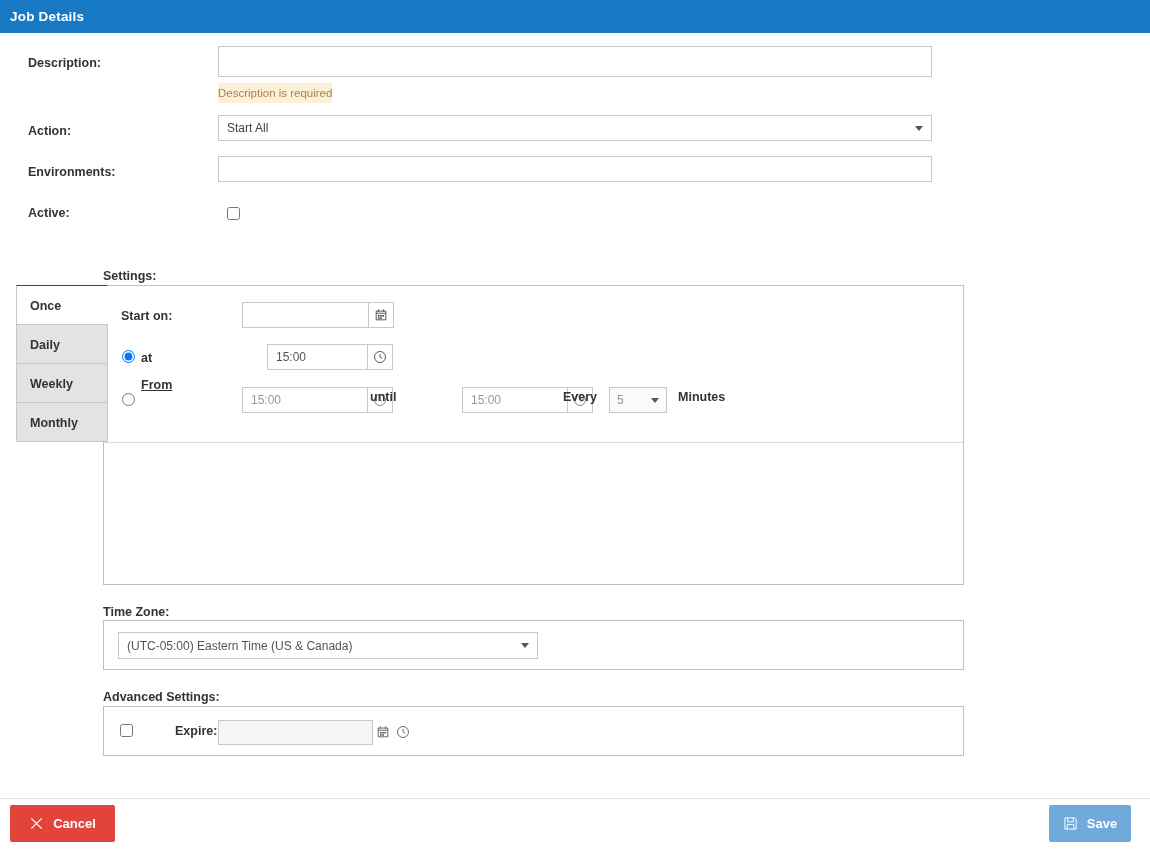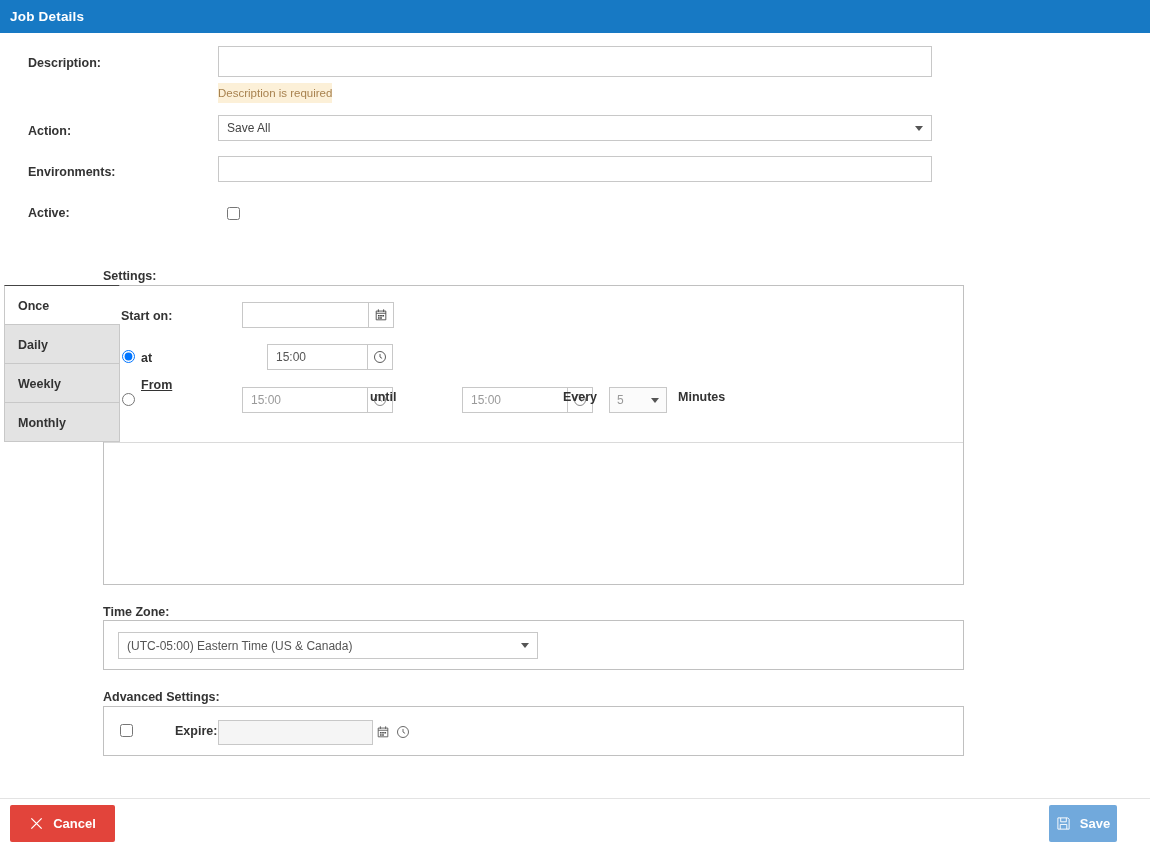--- a/index.html
+++ b/index.html
@@ -35,21 +35,21 @@
   .lbl-env { left:28px; top:165px; }
   .txt-env { position:absolute; left:218px; top:156px; width:714px; height:26px; }
 
   .lbl-active { left:28px; top:206px;text-align:right; }
   .chk { width:13px; height:13px; cursor:pointer; }
   .chk-active { position:absolute; left:227px; top:207px; }
 
   .lbl-settings { left:103px; top:269px; }
 
   
-  .tabs { position:absolute; left:4px; top:285px; width:116px; z-index:2; }
+  .tabs { position:absolute; left:16px; top:285px; width:92px; z-index:2; }
   .tab { height:40px; line-height:40px; padding-left:13px; font-size:12.5px; font-weight:bold;
     color:#333; background:#e3e3e3; border:1px solid #c8c8c8; margin-top:-1px; cursor:pointer; }
   .tab:first-child { margin-top:0; }
   .tab.active { background:#fff; border-top:1px solid #444; border-right:1px solid #fff; }
 
   
   .panel { position:absolute; border:1px solid #c0c0c0; background:#fff; z-index:1; }
   .settings-panel { left:103px; top:285px; width:861px; height:300px; }
   .tz-panel  { left:103px; top:620px; width:861px; height:50px; }
   .adv-panel { left:103px; top:706px; width:861px; height:50px; }
@@ -88,40 +88,40 @@
   .grp-expire .txt { width:155px; height:25px; background:#f5f5f5; border-right:1px solid #c8c8c8; }
 
   .chev { width:0; height:0; border-left:4px solid transparent; border-right:4px solid transparent;
     border-top:5px solid #555; flex:0 0 auto; }
 
   .footer-line { position:absolute; left:0; top:798px; width:100%; border-top:1px solid #e3e3e3; }
   .btn { position:absolute; display:flex; align-items:center; justify-content:center; gap:9px;
     height:37px; border:none; border-radius:2px; color:#fff; font-weight:bold; font-size:13px;
     font-family:inherit; cursor:pointer; }
   .btn-cancel { left:10px; top:805px; width:105px; background:var(--cancel-red,#e2443b); }
-  .btn-save { left:1049px; top:805px; width:68px; background:var(--save-blue,#71a9dc); }
+  .btn-save { left:1049px; top:805px; width:82px; background:var(--save-blue,#71a9dc); }
 
   .icon { display:inline-flex; align-items:center; justify-content:center; }
 </style>
 </head>
 <body>
 
 <div class="page">
 
   <header class="titlebar">
     <span>Job Details</span>
   </header>
 
   <div class="field-label lbl-description">Description:</div>
   <input class="txt txt-description" type="text" value="" style="">
   <div class="error-chip">Description is required</div>
 
   <div class="field-label lbl-action">Action:</div>
   <div class="dropdown dd-action">
-    <span>Save All</span>
+    <span>Start All</span>
     <span class="chev"></span>
   </div>
 
   <div class="field-label lbl-env">Environments:</div>
   <input class="txt txt-env" type="text" value="" style="">
 
   <div class="field-label lbl-active">Active:</div>
   <input class="chk chk-active" type="checkbox" style="">
 
   <div class="section-label lbl-settings">Settings:</div>

